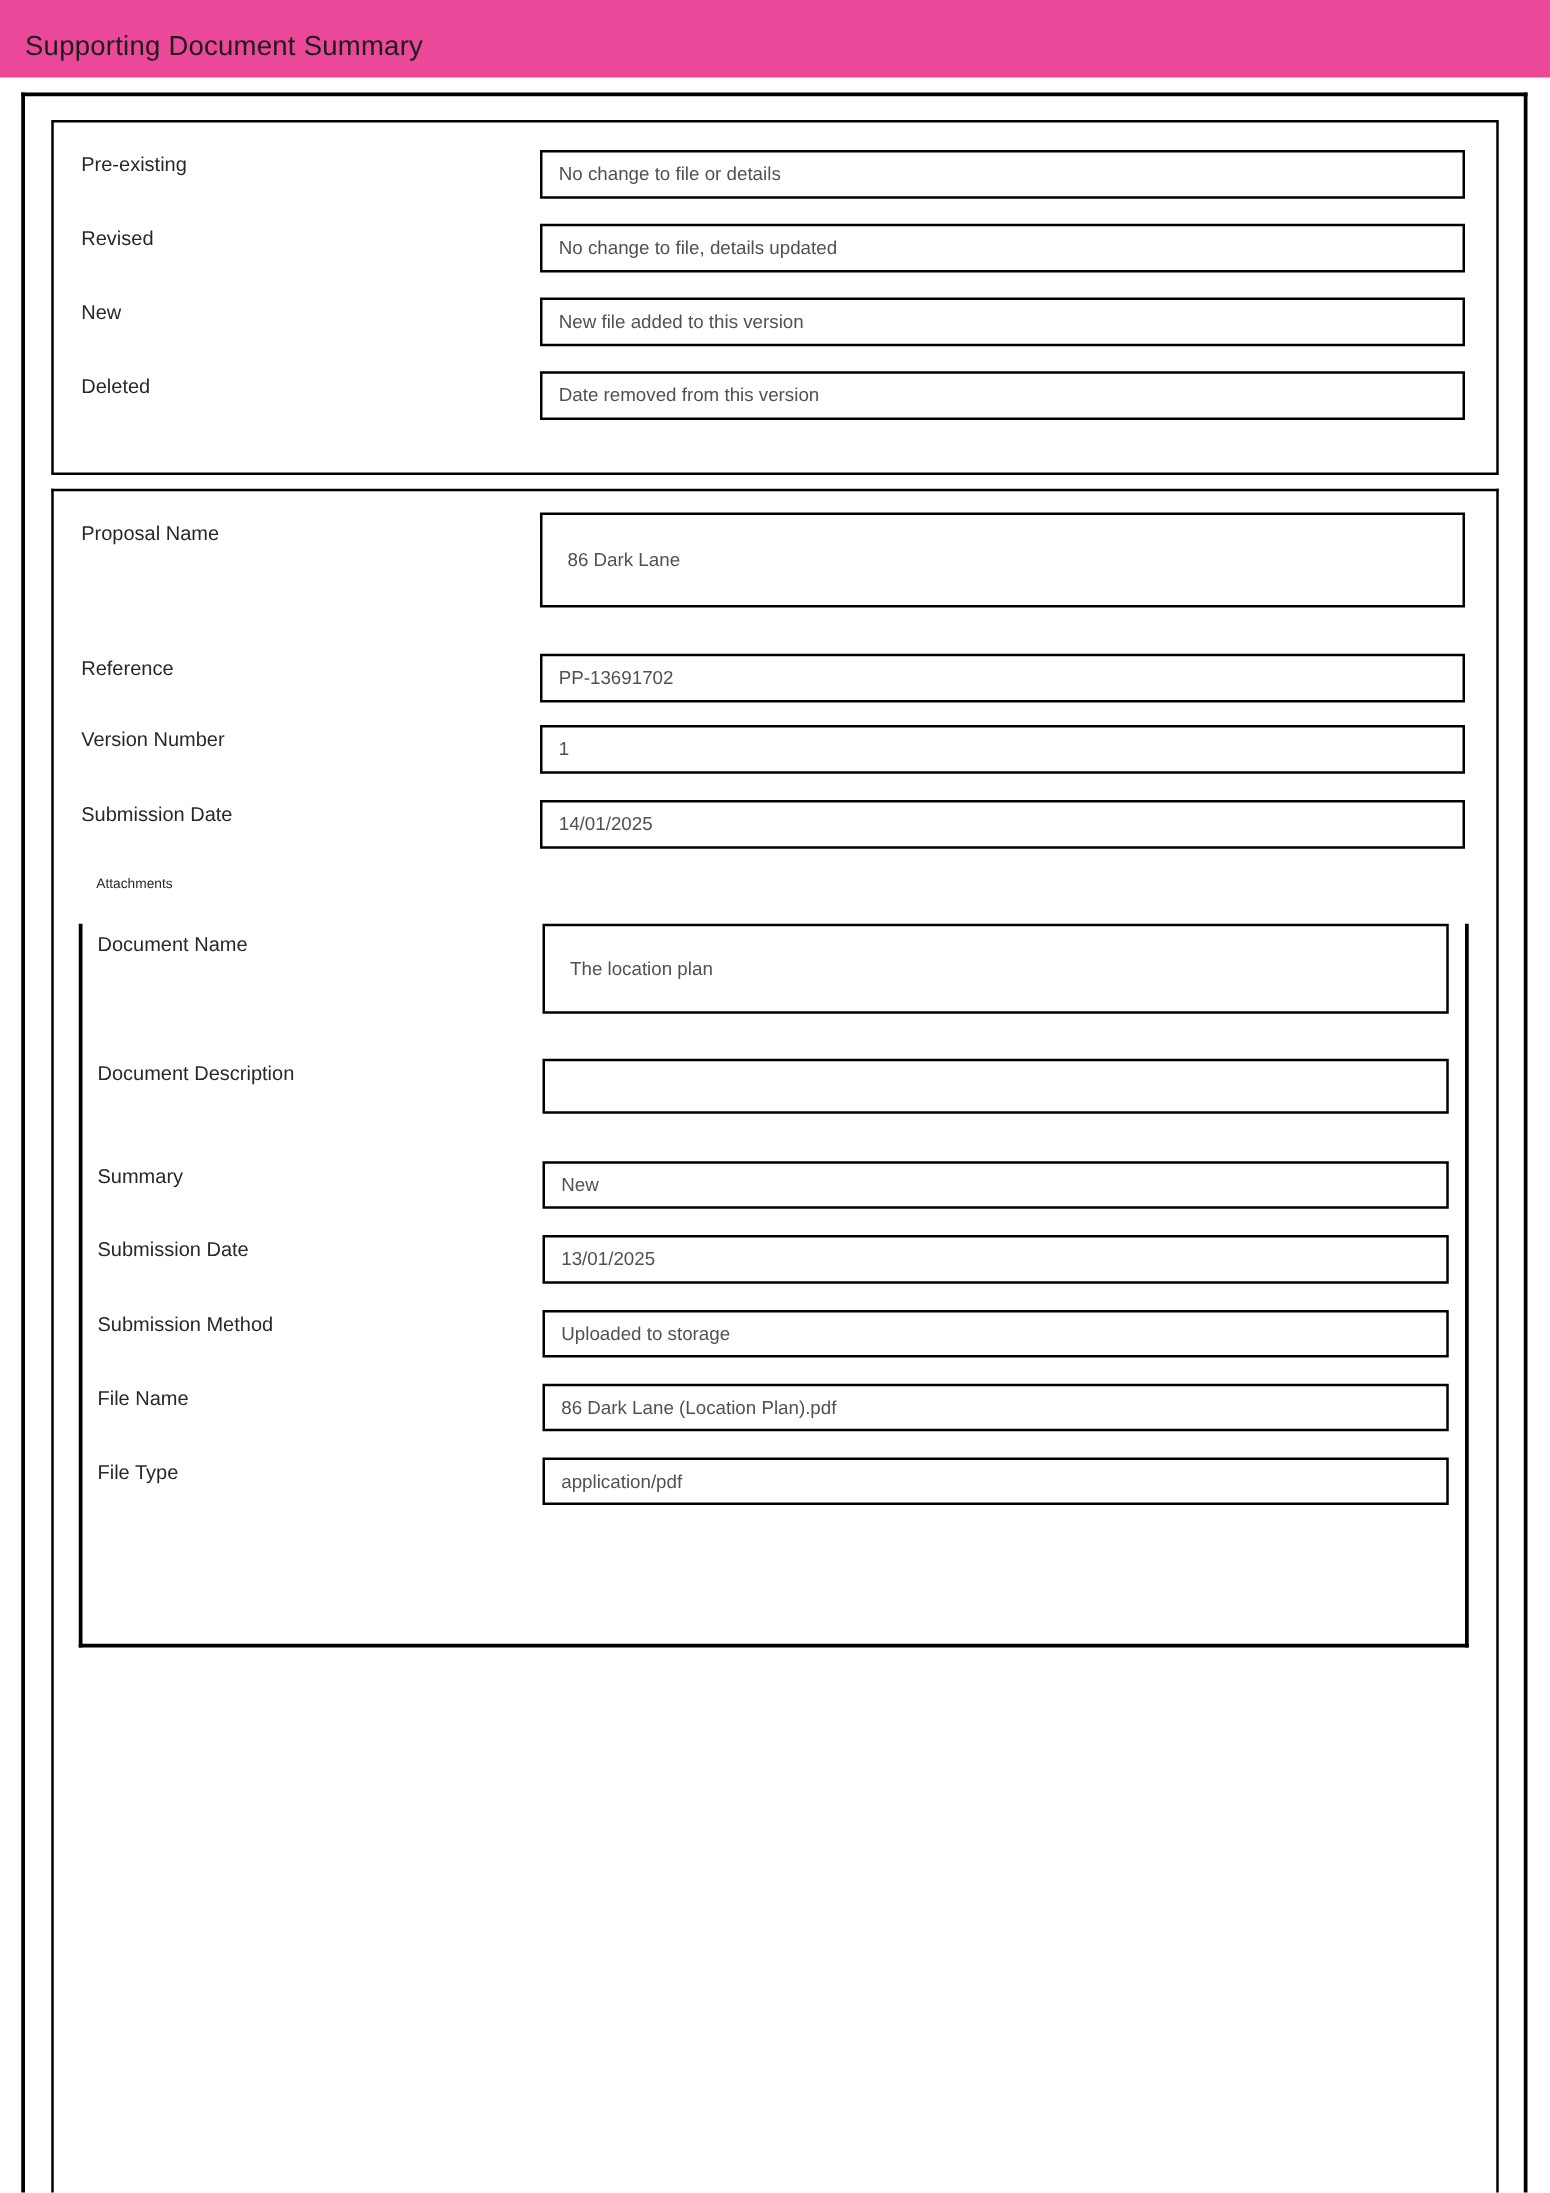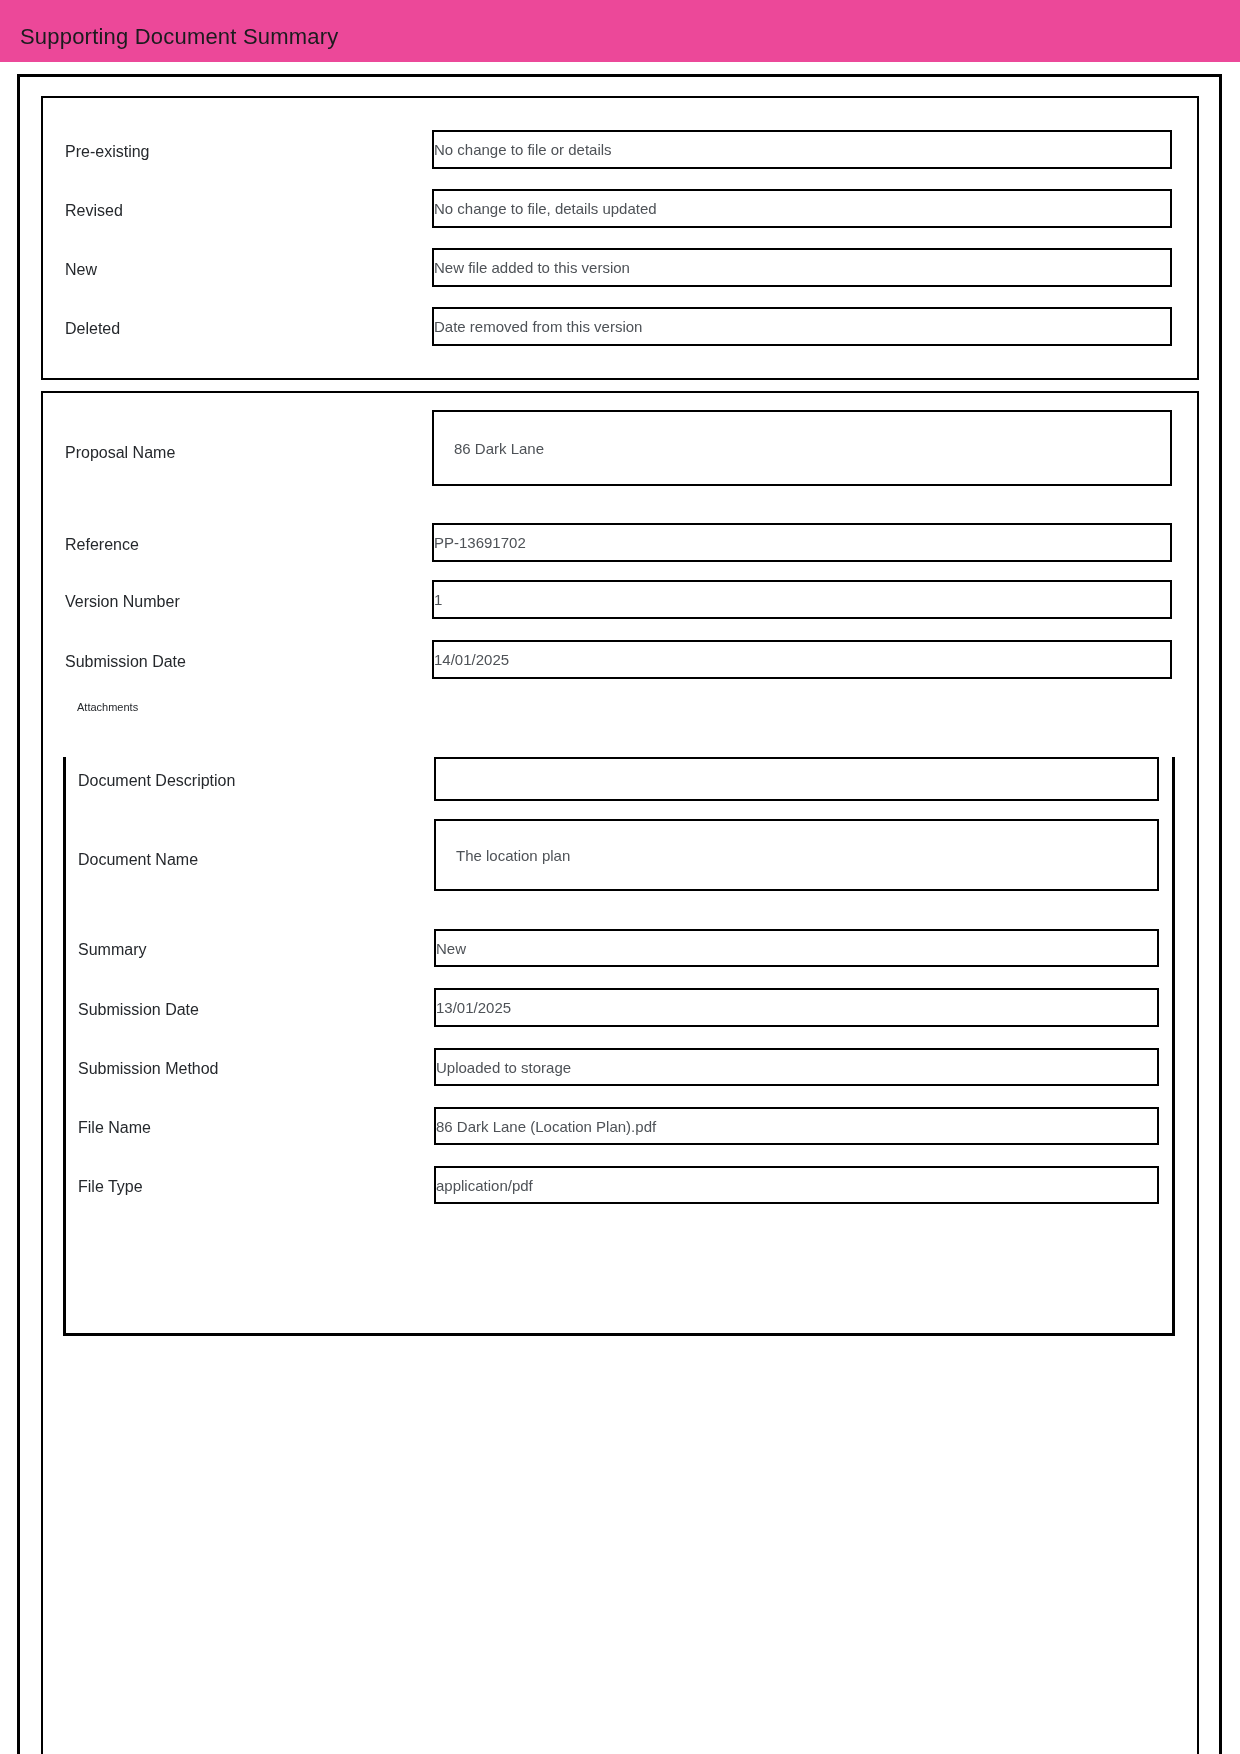--- a/index.html
+++ b/index.html
@@ -20,30 +20,30 @@
               border:2px solid #000;box-sizing:border-box;}
 
   
   .section-box{position:absolute;left:41px;top:391px;width:1158px;height:1380px;
                border:2px solid #000;border-bottom:none;box-sizing:border-box;}
 
   
   .attach-box{margin-left:20px;width:1112px;height:579px;
               border:3px solid #000;border-top:none;box-sizing:border-box;}
 
-  .frow{display:flex;align-items:center;}
+  .frow{display:flex;align-items:flex-start;}
   .flabel{width:389px;padding:4px 0 0 22px;box-sizing:border-box;
           font-size:16px;color:#25282c;}
   .flabel.tall{padding-top:9px;}
   .flabel-a{width:368px;padding:4px 0 0 12px;box-sizing:border-box;
             font-size:16px;color:#25282c;}
   .flabel-a.tall{padding-top:9px;}
 
   .fbox{border:2px solid #000;box-sizing:border-box;display:flex;align-items:center;
-        padding-left:0;font-size:15px;color:#4e5257;background:#fff;}
+        padding-left:13px;font-size:15px;color:#4e5257;background:#fff;}
   .fbox.w740{width:740px;}
   .fbox.w725{width:725px;}
   .fbox.pad20{padding-left:20px;}
 
   .h38{height:38px}.h39{height:39px}.h44{height:44px}.h72{height:72px}.h76{height:76px}
   .mt9{margin-top:9px}.mt17{margin-top:17px}.mt18{margin-top:18px}.mt21{margin-top:21px}.mt36{margin-top:36px}.mt37{margin-top:37px}
   .mt38{margin-top:38px}.mt59-first{margin-top:22px}
   .legend-row{height:59px;}
   .attachments-label{margin-top:22px;padding-left:22px;font-size:11px;color:#25282c;height:20px;margin-left:12px;}
 </style>
@@ -110,31 +110,31 @@
     <div class="flabel">Submission Date</div>
     <div class="fbox w740 h39">
       <span>14/01/2025</span>
     </div>
   </div>
 
   <div class="attachments-label">Attachments</div>
 
   <div class="attach-box mt9">
 
+    <div class="frow mt18">
+      <div class="flabel-a tall">Document Name</div>
+      <div class="fbox w725 h72 pad20">
+        <span>The location plan</span>
+      </div>
+    </div>
+
     <div class="frow mt36">
       <div class="flabel-a">Document Description</div>
       <div class="fbox w725 h44">
         <span></span>
-      </div>
-    </div>
-
-    <div class="frow mt18">
-      <div class="flabel-a tall">Document Name</div>
-      <div class="fbox w725 h72 pad20">
-        <span>The location plan</span>
       </div>
     </div>
 
     <div class="frow mt38">
       <div class="flabel-a">Summary</div>
       <div class="fbox w725 h38">
         <span>New</span>
       </div>
     </div>
 

